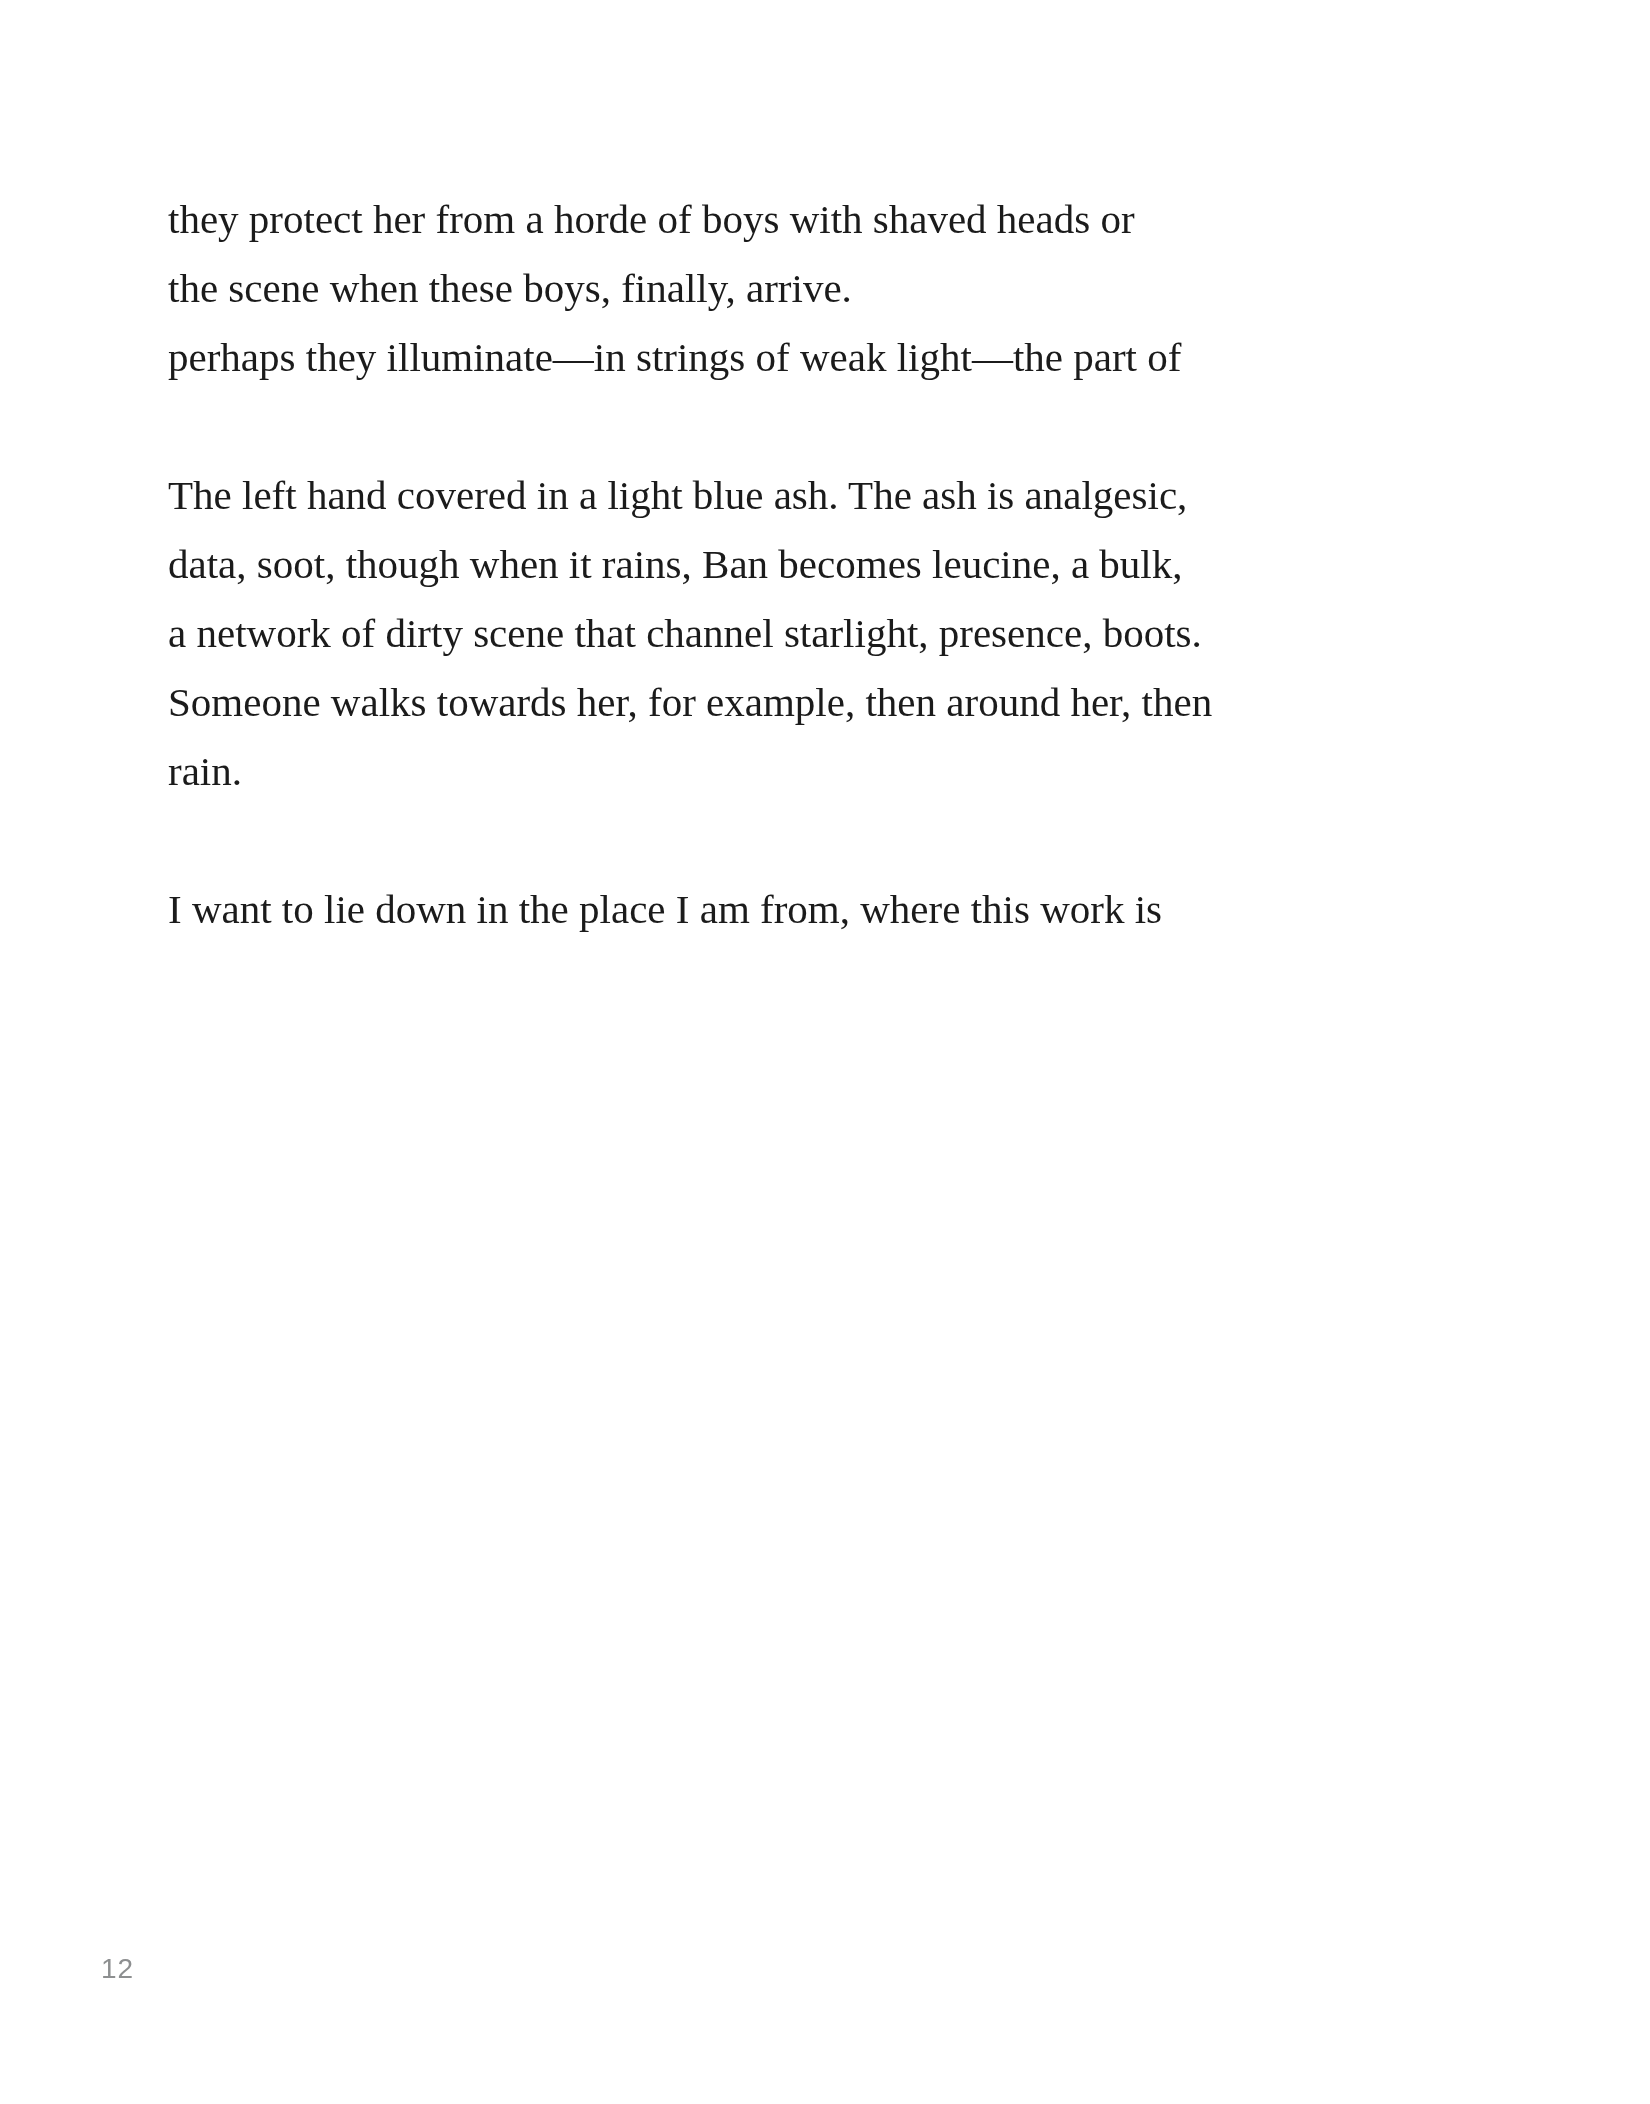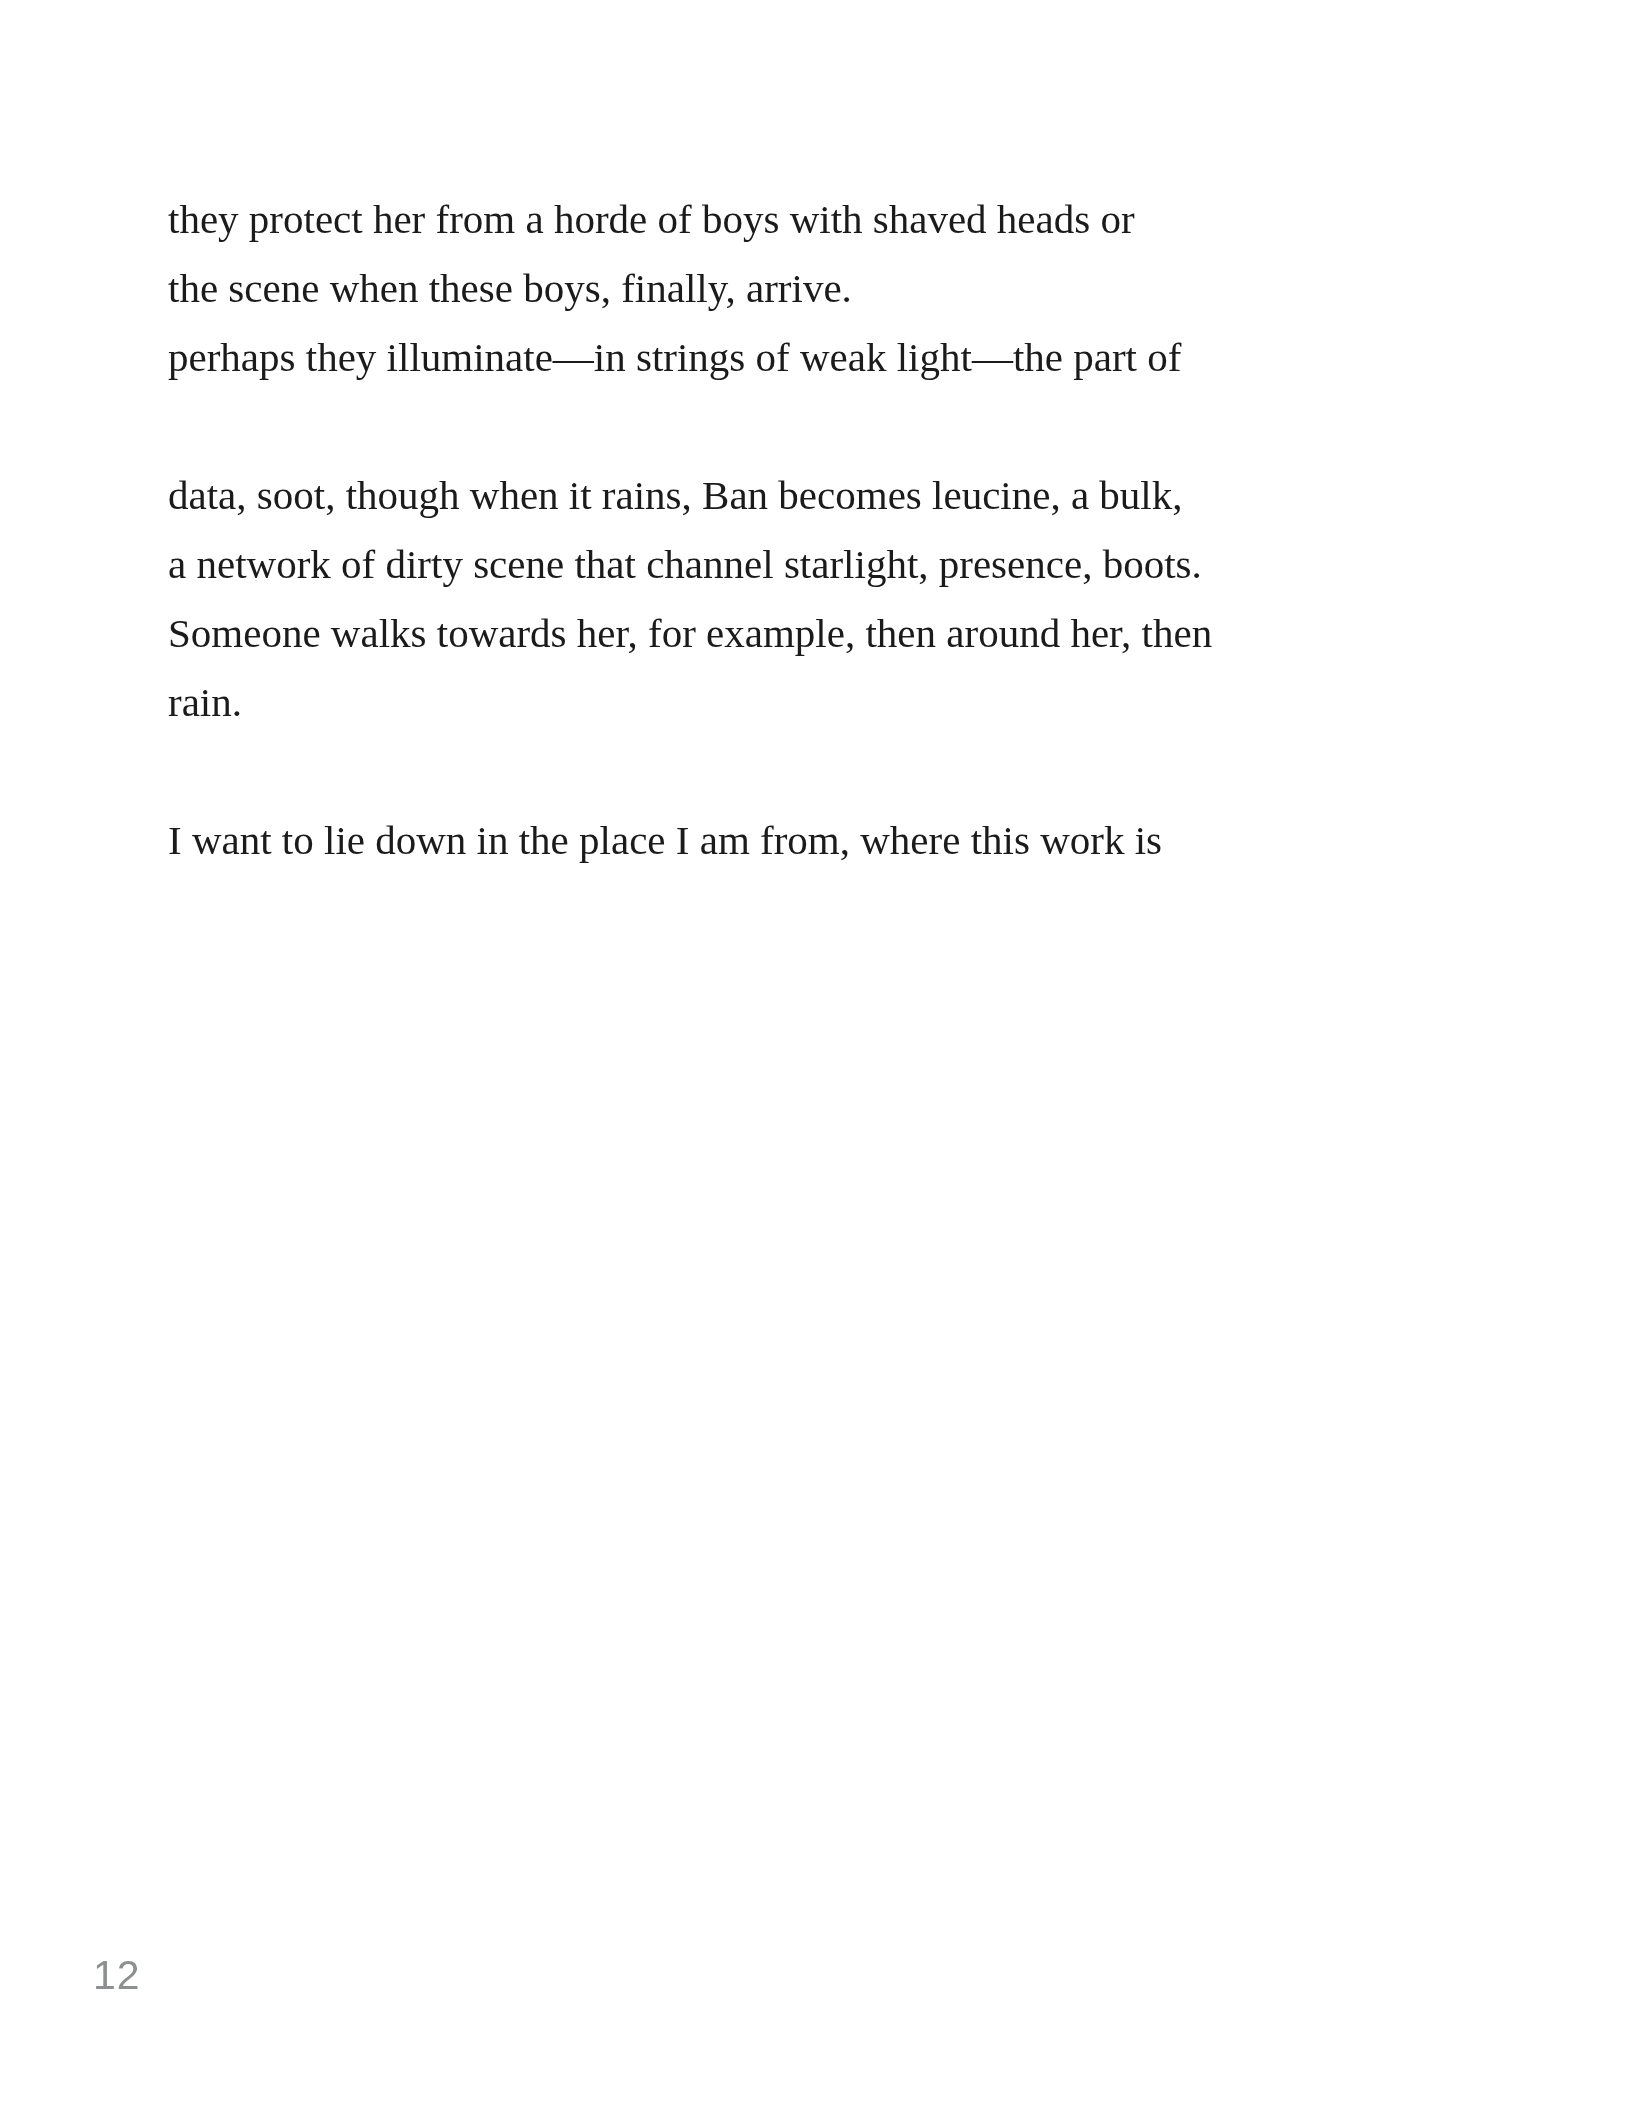--- a/index.html
+++ b/index.html
@@ -29,44 +29,45 @@
     margin: 0 0 69px 0;
   }
   .paragraph:last-child {
     margin-bottom: 0;
   }
   .text-line {
     white-space: nowrap;
   }
   .page-number {
     position: absolute;
-    left: 93px;
+    left: 101px;
     top: 1955px;
     font-family: "Liberation Sans", sans-serif;
-    font-size: 41px;
+    font-size: 28px;
     line-height: 1;
     font-weight: 300;
     color: #8d8f90;
     letter-spacing: 1px;
   }
 </style>
 </head>
 <body>
 
 <div class="page">
 
   <div class="text-block">
 
     <div class="paragraph">
       <div class="text-line">they protect her from a horde of boys with shaved heads or</div>
       <div class="text-line">the scene when these boys, finally, arrive.</div>
       <div class="text-line">perhaps they illuminate—in strings of weak light—the part of</div>
     </div>
 
     <div class="paragraph">
+      <div class="text-line">The left hand covered in a light blue ash. The ash is analgesic,</div>
       <div class="text-line">data, soot, though when it rains, Ban becomes leucine, a bulk,</div>
       <div class="text-line">a network of dirty scene that channel starlight, presence, boots.</div>
       <div class="text-line">Someone walks towards her, for example, then around her, then</div>
       <div class="text-line">rain.</div>
     </div>
 
     <div class="paragraph">
       <div class="text-line">I want to lie down in the place I am from, where this work is</div>
     </div>
 

